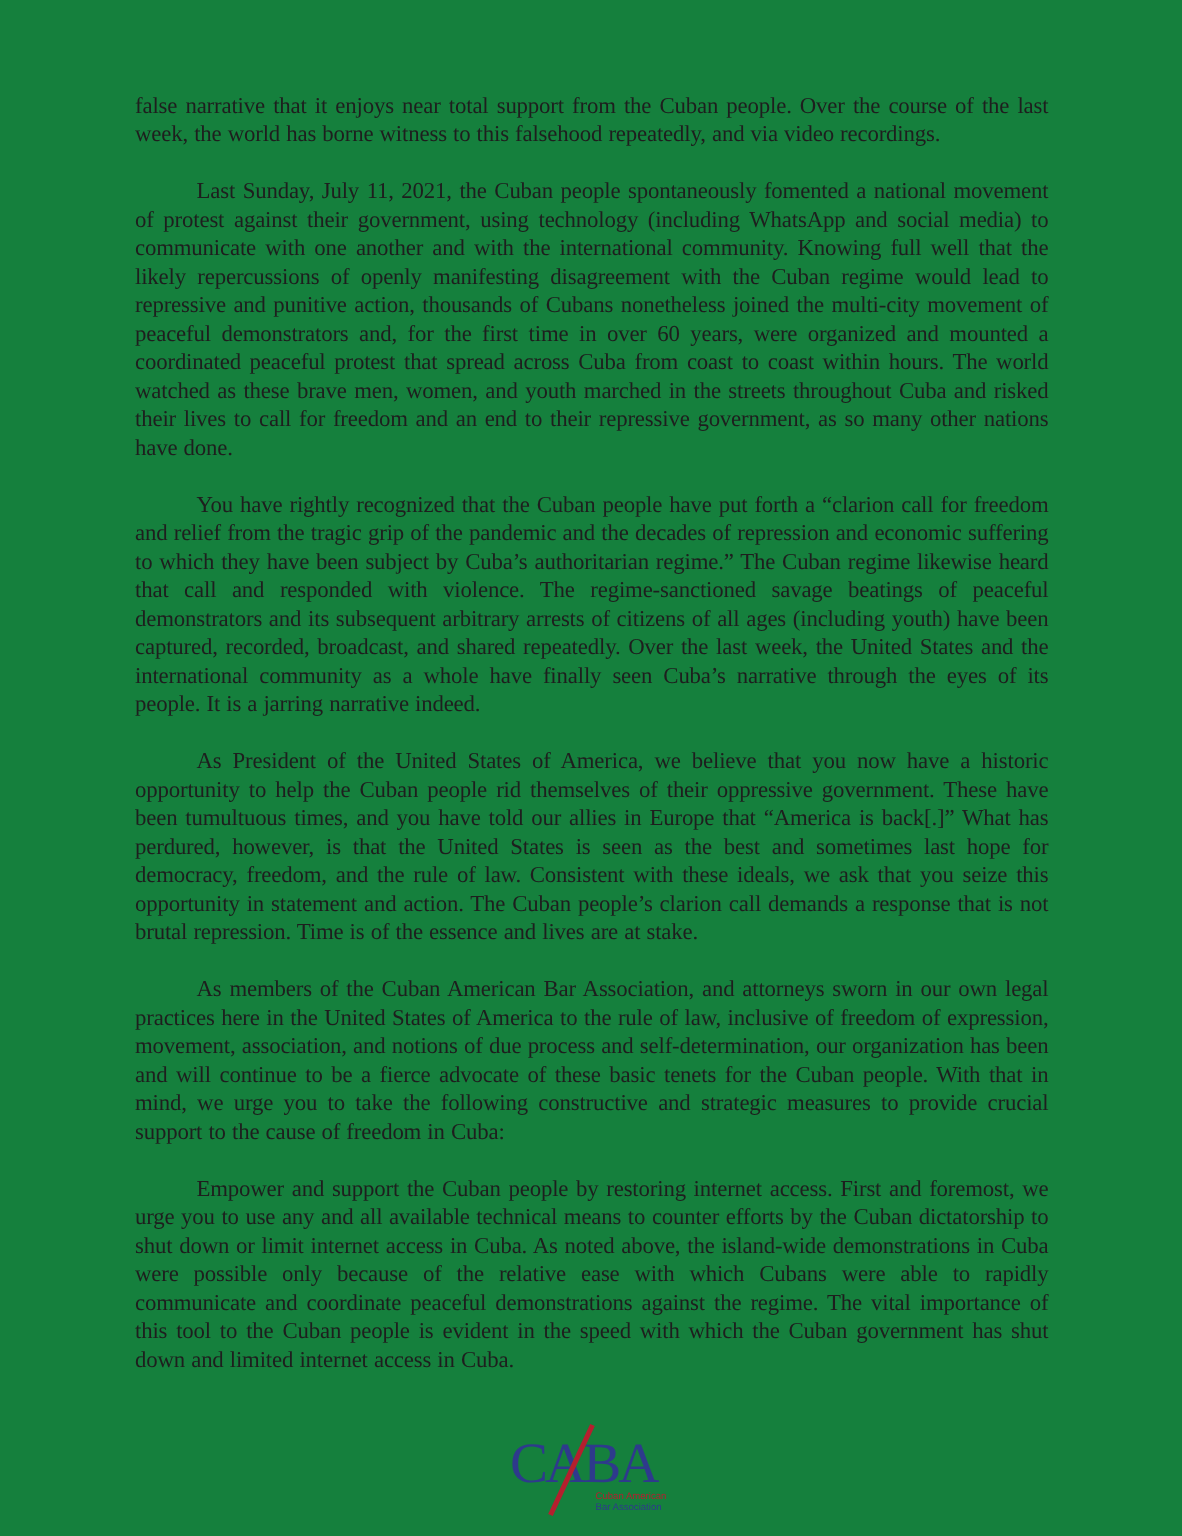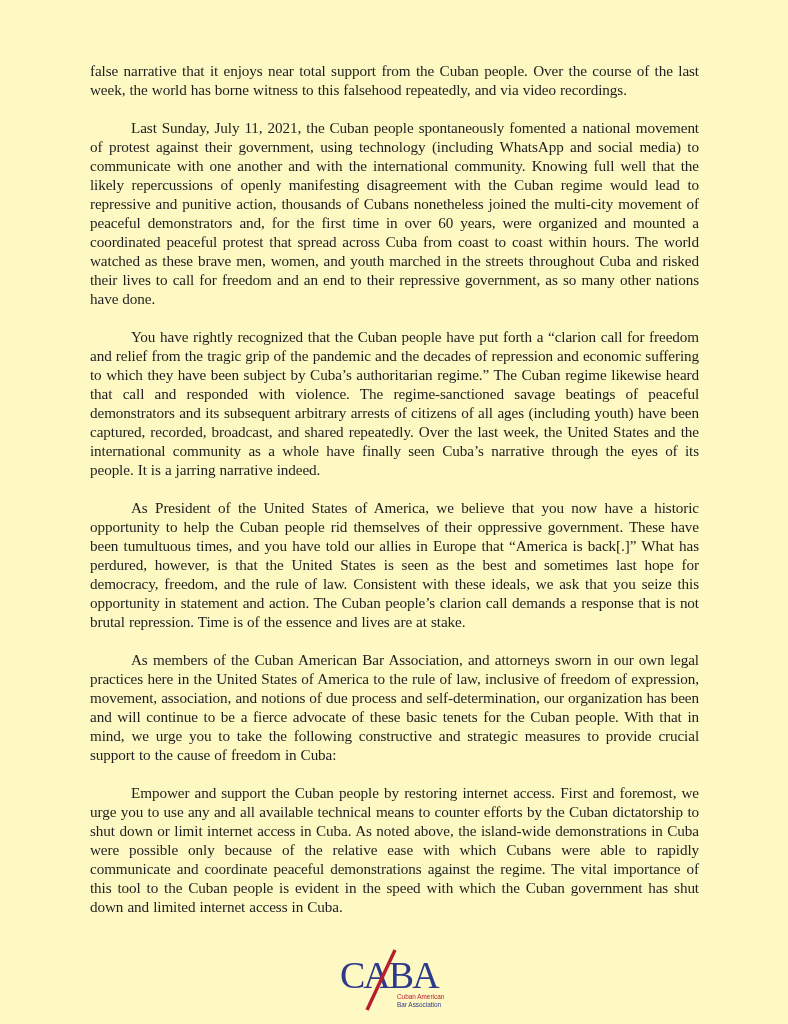--- a/index.html
+++ b/index.html
@@ -4,21 +4,21 @@
 <style>
   html, body {
     margin: 0;
     padding: 0;
     background: #ffffff;
   }
   .page {
     position: relative;
     width: 788px;
     height: 1024px;
-    background: #fef9c3;
+    background: #15803d;
     font-family: "Liberation Serif", serif;
     color: #1e1e1e;
     overflow: hidden;
   }
   .content {
     position: absolute;
     left: 90px;
     top: 61px;
     width: 609px;
   }

